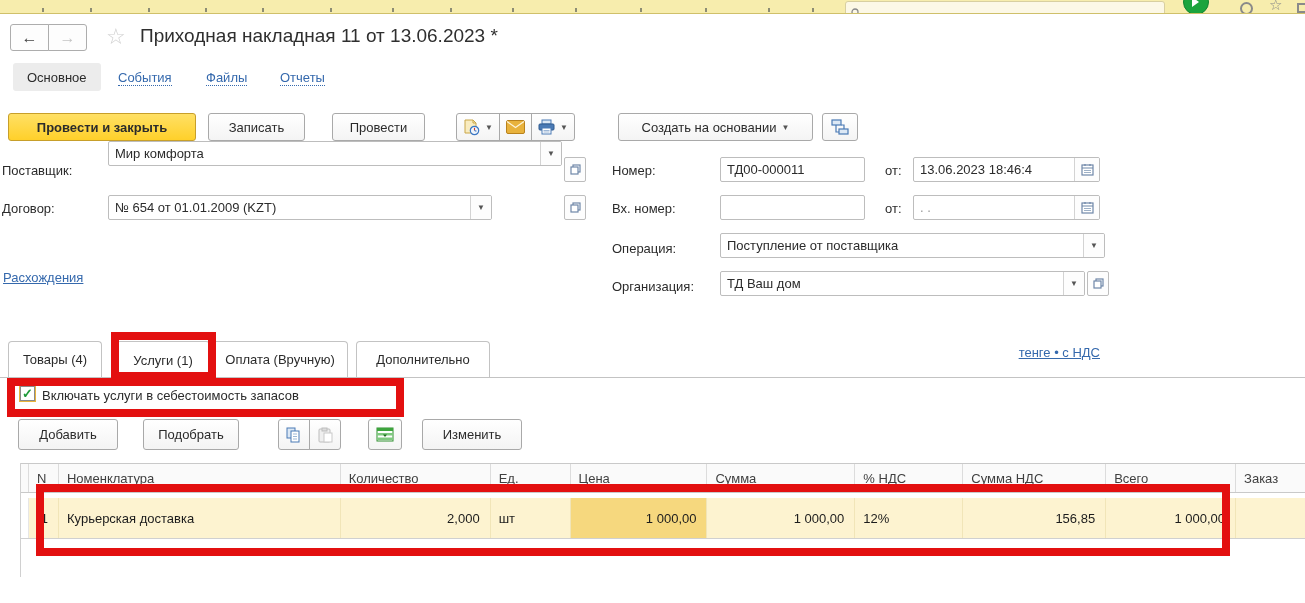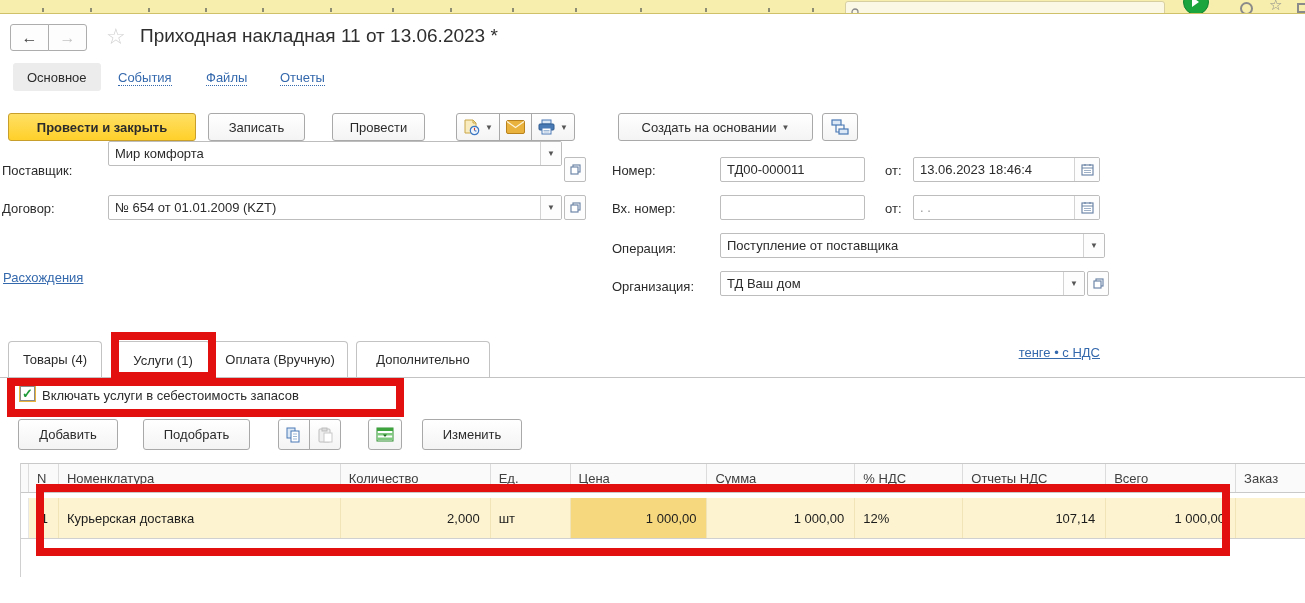--- a/index.html
+++ b/index.html
@@ -177,21 +177,21 @@
     <span class="arrow">▼</span>
   </div>
   <div class="sqbtn" style="left:564px;top:157px">
     <svg class="icon" width="11" height="11" viewBox="0 0 11 11">
       <rect x="3" y="1" width="7" height="7" fill="#fff" stroke="#6f87a8" stroke-width="1.2"></rect>
       <rect x="1" y="3" width="7" height="7" fill="#fff" stroke="#6f87a8" stroke-width="1.2"></rect>
     </svg>
   </div>
 
   <div class="lbl" style="left:2px;top:201px">Договор:</div>
-  <div class="inp" style="left:108px;top:195px;width:454px">
+  <div class="inp" style="left:108px;top:195px;width:384px">
     <span>№ 654 от 01.01.2009 (KZT)</span>
     <span class="arrow">▼</span>
   </div>
   <div class="sqbtn" style="left:564px;top:195px">
     <svg class="icon" width="11" height="11" viewBox="0 0 11 11">
       <rect x="3" y="1" width="7" height="7" fill="#fff" stroke="#6f87a8" stroke-width="1.2"></rect>
       <rect x="1" y="3" width="7" height="7" fill="#fff" stroke="#6f87a8" stroke-width="1.2"></rect>
     </svg>
   </div>
 
@@ -258,21 +258,21 @@
   <div class="tabline"></div>
   <div class="dtab" style="left:8px;width:94px">Товары (4)</div>
   <div class="dtab active" style="left:116px;width:94px">Услуги (1)</div>
   <div class="dtab" style="left:212px;width:136px">Оплата (Вручную)</div>
   <div class="dtab" style="left:356px;width:134px">Дополнительно</div>
 
   <div class="cbx">✓</div>
   <div class="lbl" style="left:42px;top:388px">Включать услуги в себестоимость запасов</div>
 
   <div class="btn" style="left:18px;top:419px;width:100px;height:31px">Добавить</div>
-  <div class="btn" style="left:143px;top:419px;width:107px;height:31px">Подобрать</div>
+  <div class="btn" style="left:143px;top:419px;width:96px;height:31px">Подобрать</div>
   <div class="seg" style="left:278px;top:419px">
     <div class="btn iconbtn" style="height:31px;width:32px">
       <svg class="icon" width="16" height="16" viewBox="0 0 16 16">
         <rect x="1" y="1" width="8" height="10" fill="#dce8f5" stroke="#4a7ab5"></rect>
         <rect x="5" y="4" width="8" height="11" fill="#fff" stroke="#4a7ab5"></rect>
         <line x1="7" y1="7" x2="11" y2="7" stroke="#9db7d6"></line>
         <line x1="7" y1="9.5" x2="11" y2="9.5" stroke="#9db7d6"></line>
         <line x1="7" y1="12" x2="11" y2="12" stroke="#9db7d6"></line>
       </svg>
     </div>
@@ -298,35 +298,35 @@
   <div class="twrap">
     <div class="thead">
       <div class="th" style="width:8px;padding:0;border-right:1px solid #dcdcdc"></div>
       <div class="th" style="width:30px">N</div>
       <div class="th" style="width:282px">Номенклатура</div>
       <div class="th" style="width:150px">Количество</div>
       <div class="th" style="width:80px">Ед.</div>
       <div class="th" style="width:137px">Цена</div>
       <div class="th" style="width:148px">Сумма</div>
       <div class="th" style="width:108px">% НДС</div>
-      <div class="th" style="width:143px">Отчеты НДС</div>
+      <div class="th" style="width:143px">Сумма НДС</div>
       <div class="th" style="width:130px">Всего</div>
       <div class="th" style="width:69px;border-right:none">Заказ</div>
     </div>
     <div class="tgap"></div>
     <div class="trow">
       <div class="td" style="width:8px;padding:0;background:#fff;border-right:1px solid #e6e6e6"></div>
       <div class="td num" style="width:30px">1</div>
       <div class="td" style="width:282px">Курьерская доставка</div>
       <div class="td num" style="width:150px">2,000</div>
       <div class="td" style="width:80px">шт</div>
       <div class="td num sel" style="width:137px">1 000,00</div>
       <div class="td num" style="width:148px">1 000,00</div>
       <div class="td" style="width:108px">12%</div>
-      <div class="td num" style="width:143px">107,14</div>
+      <div class="td num" style="width:143px">156,85</div>
       <div class="td num" style="width:130px">1 000,00</div>
       <div class="td" style="width:69px;border-right:none"></div>
     </div>
   </div>
 
   <div class="redbox" style="left:111px;top:332px;width:105px;height:48px"></div>
   <div class="redbox" style="left:7px;top:378px;width:397px;height:39px"></div>
   <div class="redbox" style="left:36px;top:484px;width:1194px;height:72px"></div>
 
 </div>

